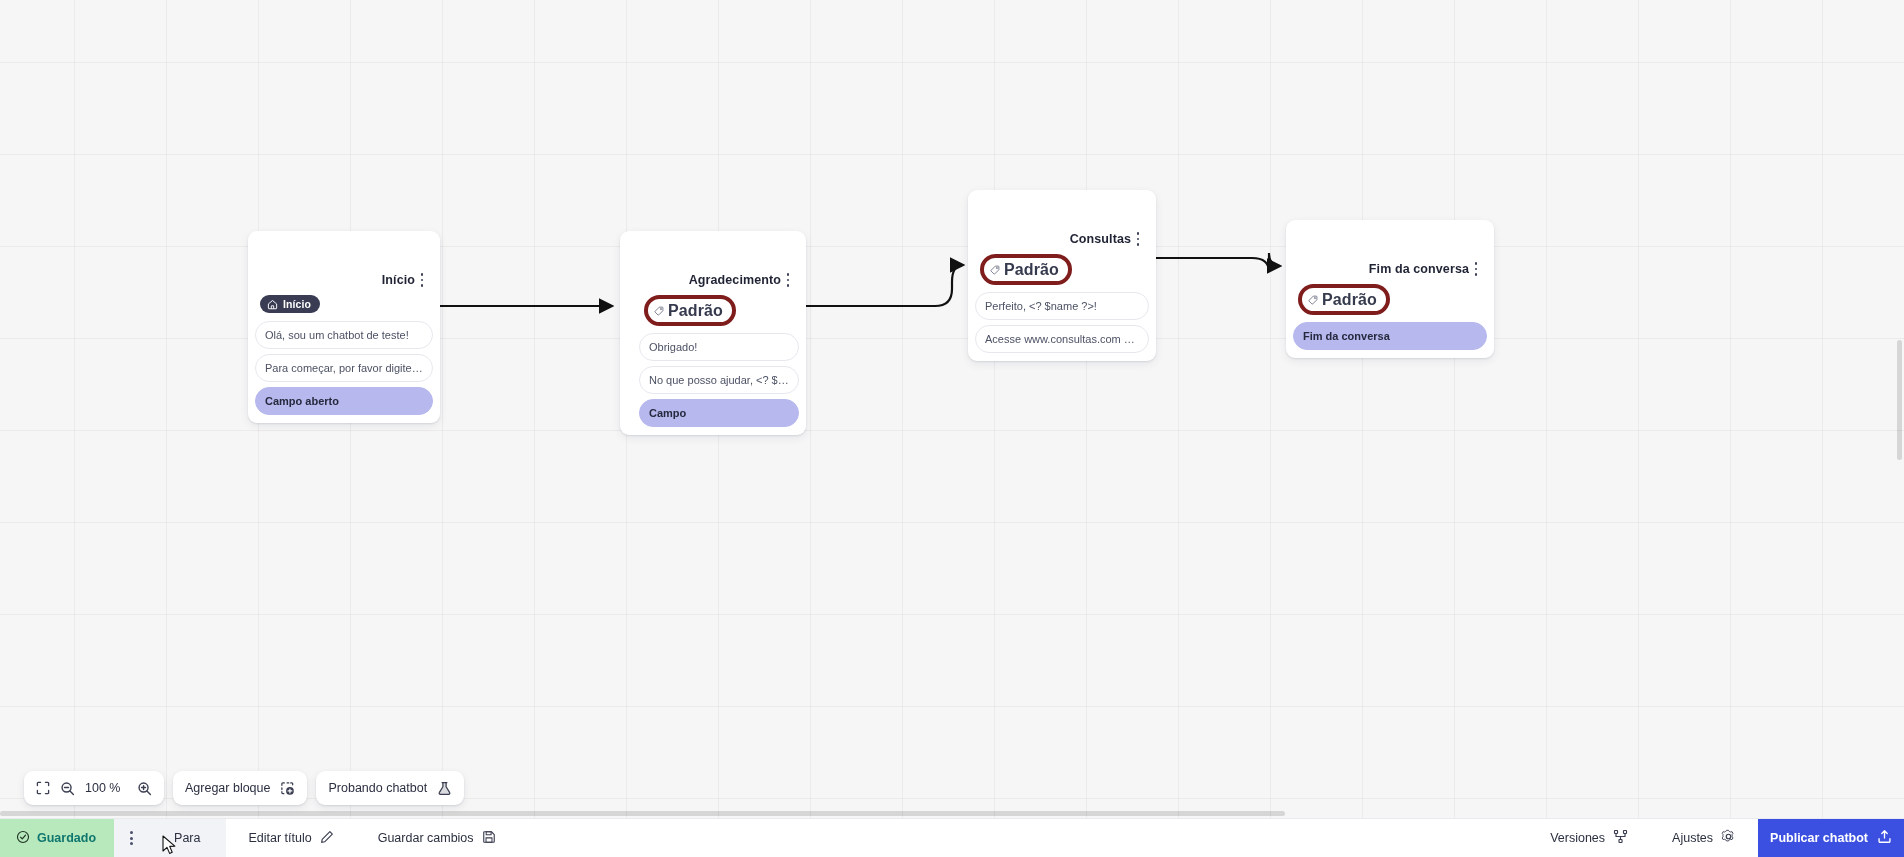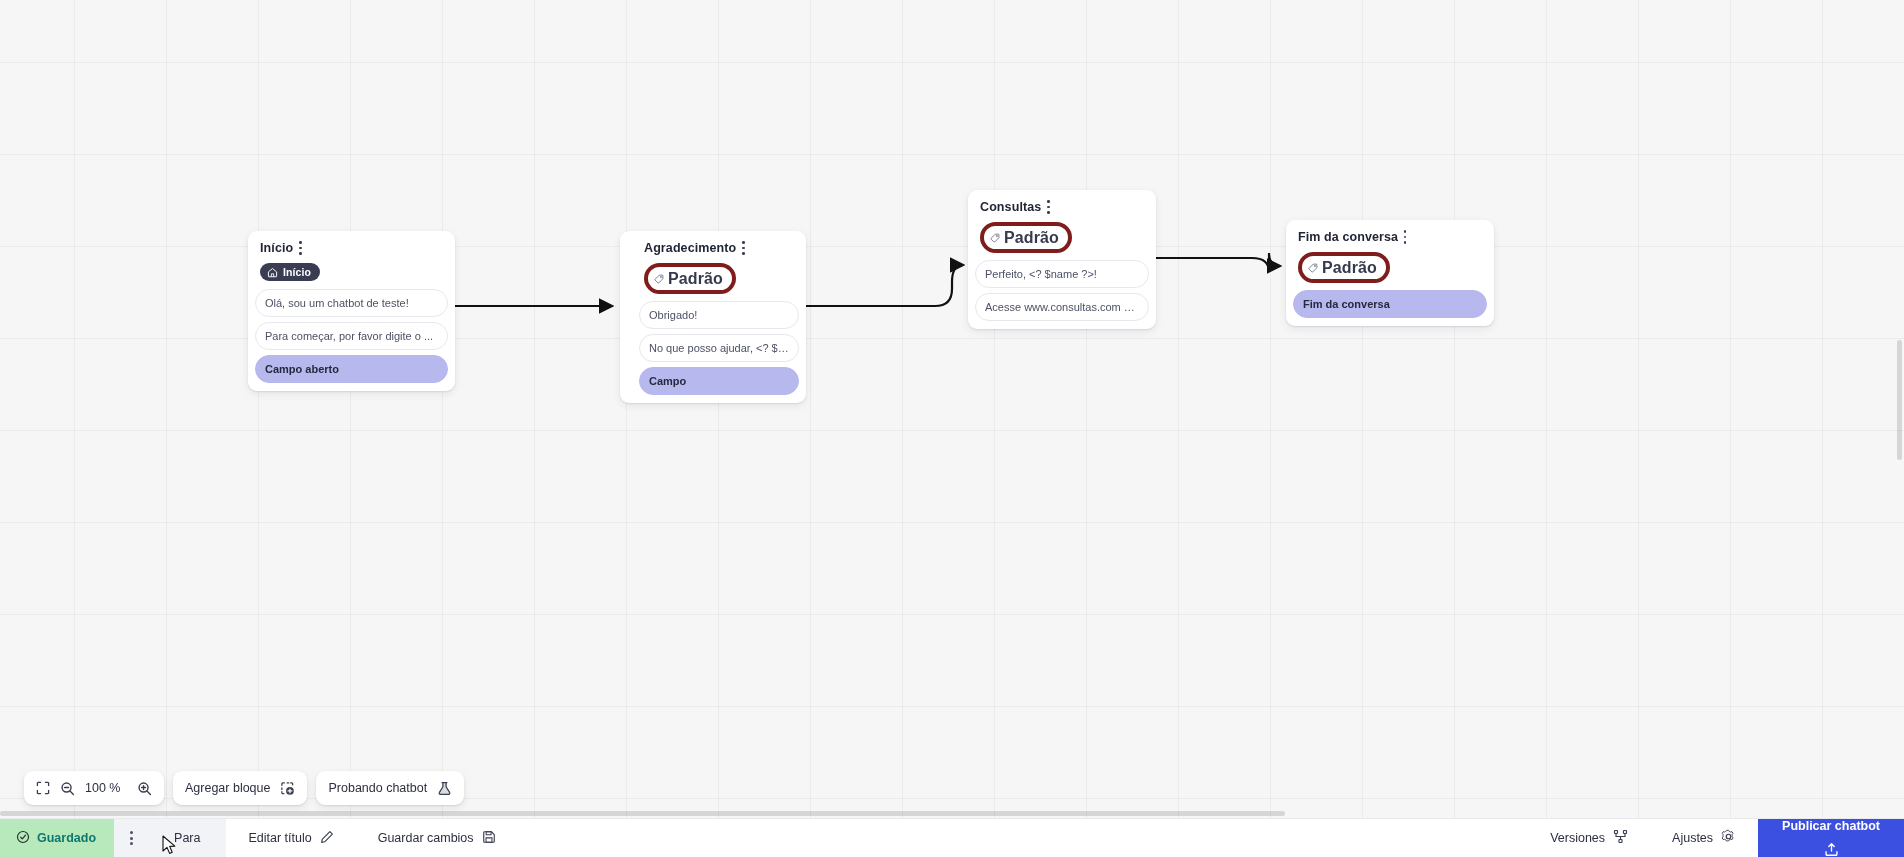--- a/index.html
+++ b/index.html
@@ -30,22 +30,23 @@
   
   .node {
     position: absolute;
     background: #ffffff;
     border-radius: 9px;
     box-shadow: 0 1px 2px rgba(16,24,40,0.10), 0 3px 10px rgba(16,24,40,0.07);
     padding: 9px 0 0 0;
     z-index: 5;
   }
   .node-head {
-    display: flex; align-items: flex-start; justify-content: flex-start;
+    display: flex; align-items: flex-start; justify-content: flex-end;
     padding: 0 11px 0 12px;
+    margin-top: 32px;
   }
   .node-title {
     font-size: 12.5px; font-weight: bold; color: #1f2334; letter-spacing: .1px;
     line-height: 15px; padding-top: 1px;
   }
   .dots {
     width: 14px; height: 16px; display: flex; flex-direction: column;
     align-items: center; justify-content: space-between; cursor: pointer;
     padding: 1px 0 1px 0;
   }
@@ -124,21 +125,21 @@
     position: relative;
   }
   .sb-item {
     display: flex; align-items: center; gap: 8px;
     padding: 0 22px; font-size: 12.5px; color: #2b2f40; cursor: pointer;
   }
   .sb-spacer { flex: 1; }
   .publish {
     display: flex; align-items: center; gap: 9px;
     background: #3b50e0; color: #ffffff; font-size: 12.5px; font-weight: bold;
-    padding: 0 24px; cursor: pointer; flex-direction: column;
+    padding: 0 12px; cursor: pointer;
   }
 
   .cursor {
     position: absolute; left: 162px; bottom: 0px; width: 16px; height: 22px;
     z-index: 50; pointer-events: none;
   }
 
   
   .scroll-v {
     position: absolute; right: 2px; top: 340px; width: 5px; height: 120px;
@@ -163,21 +164,21 @@
         </marker>
       </defs>
 
       <path d="M 437,306 L 612,306" fill="none" stroke="#111111" stroke-width="2.2" marker-end="url(#arrow)"></path>
 
       <path d="M 805,306 L 935,306 Q 952,306 952,289 L 952,282 Q 952,265 963,265" fill="none" stroke="#111111" stroke-width="2.2" marker-end="url(#arrow)"></path>
 
       <path d="M 1155,258 L 1252,258 Q 1269,258 1269,272 L 1269,253 Q 1269,266 1280,266" fill="none" stroke="#111111" stroke-width="2.2" marker-end="url(#arrow)"></path>
     </svg>
 
-    <div class="node" style="left:248px; top:231px; width:207px;">
+    <div class="node" style="left:248px; top:231px; width:192px;">
       <div class="node-head">
         <div class="node-title">Início</div>
         <div class="dots">
             <i></i>
             <i></i>
             <i></i>
           </div>
       </div>
       <div class="badge-row">
         <span class="badge-start">

